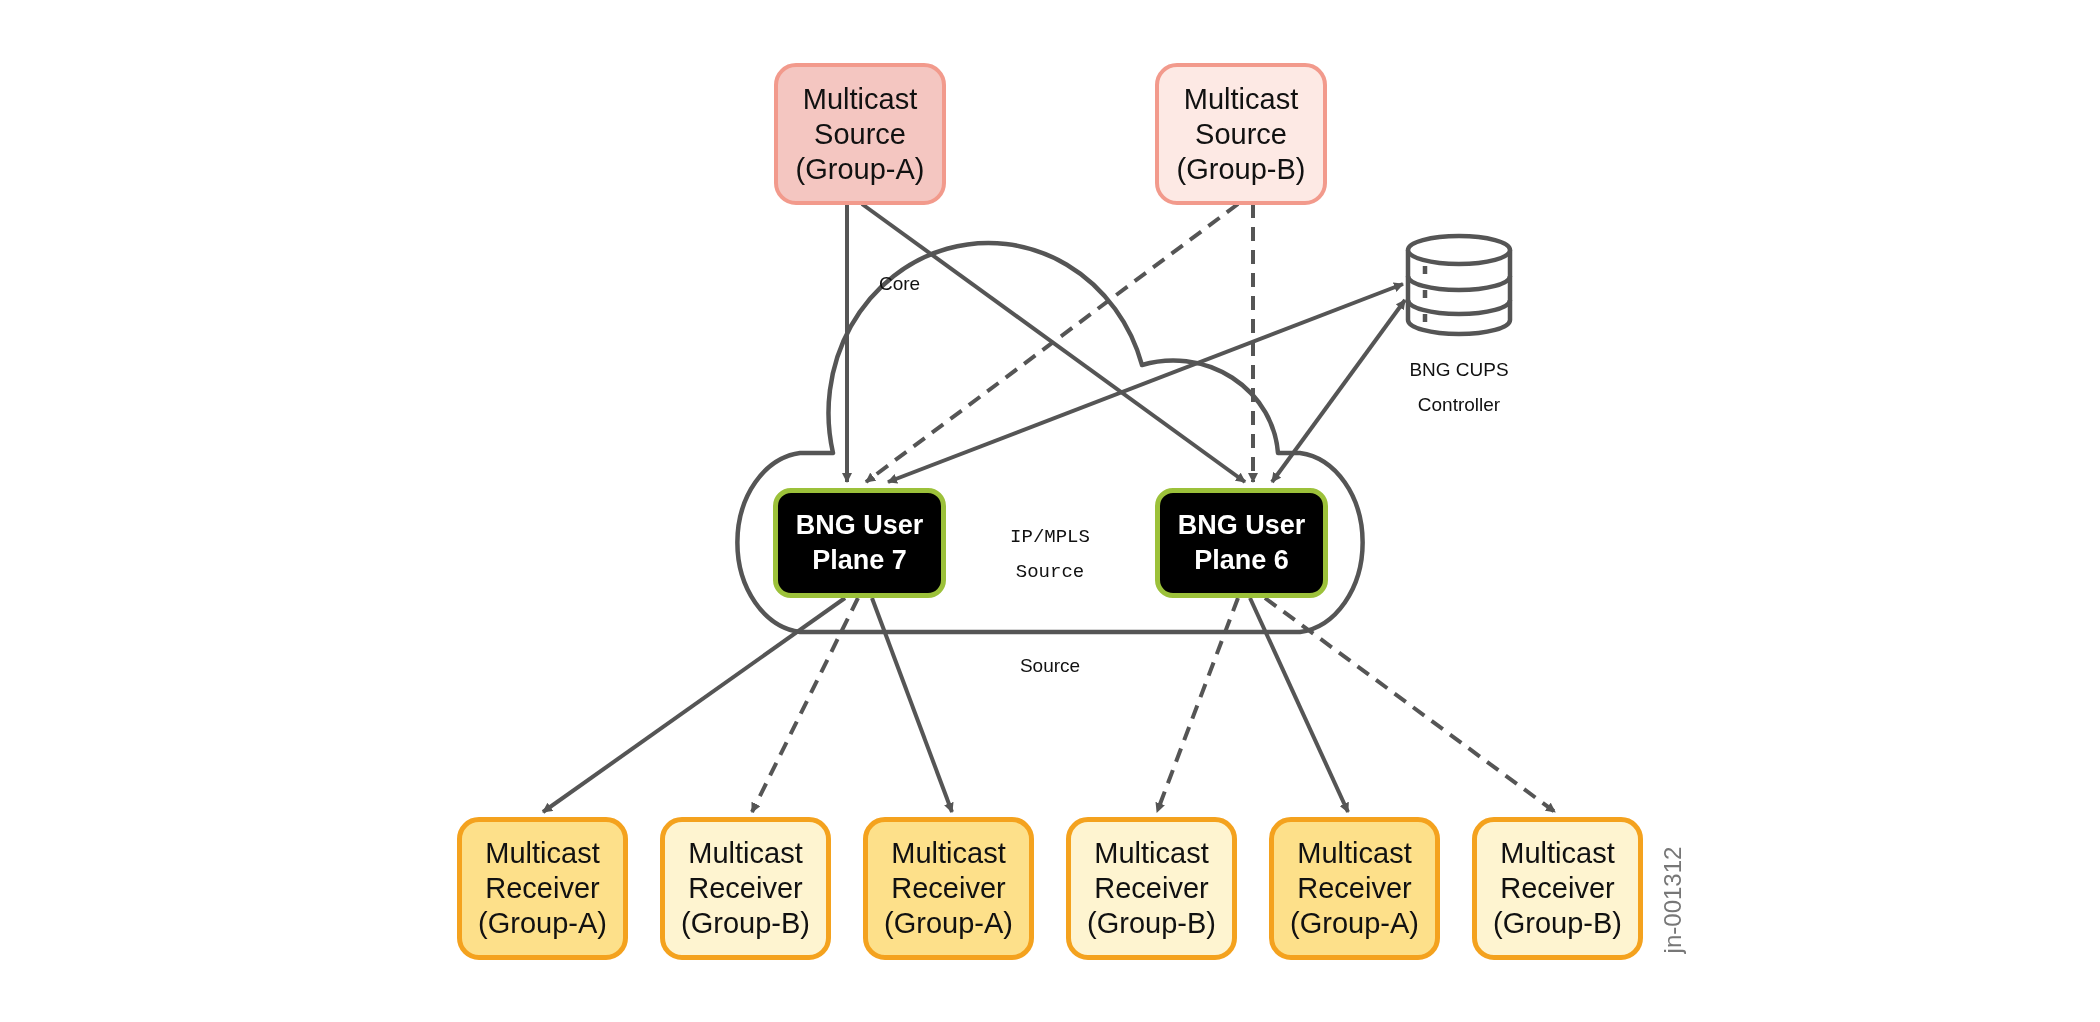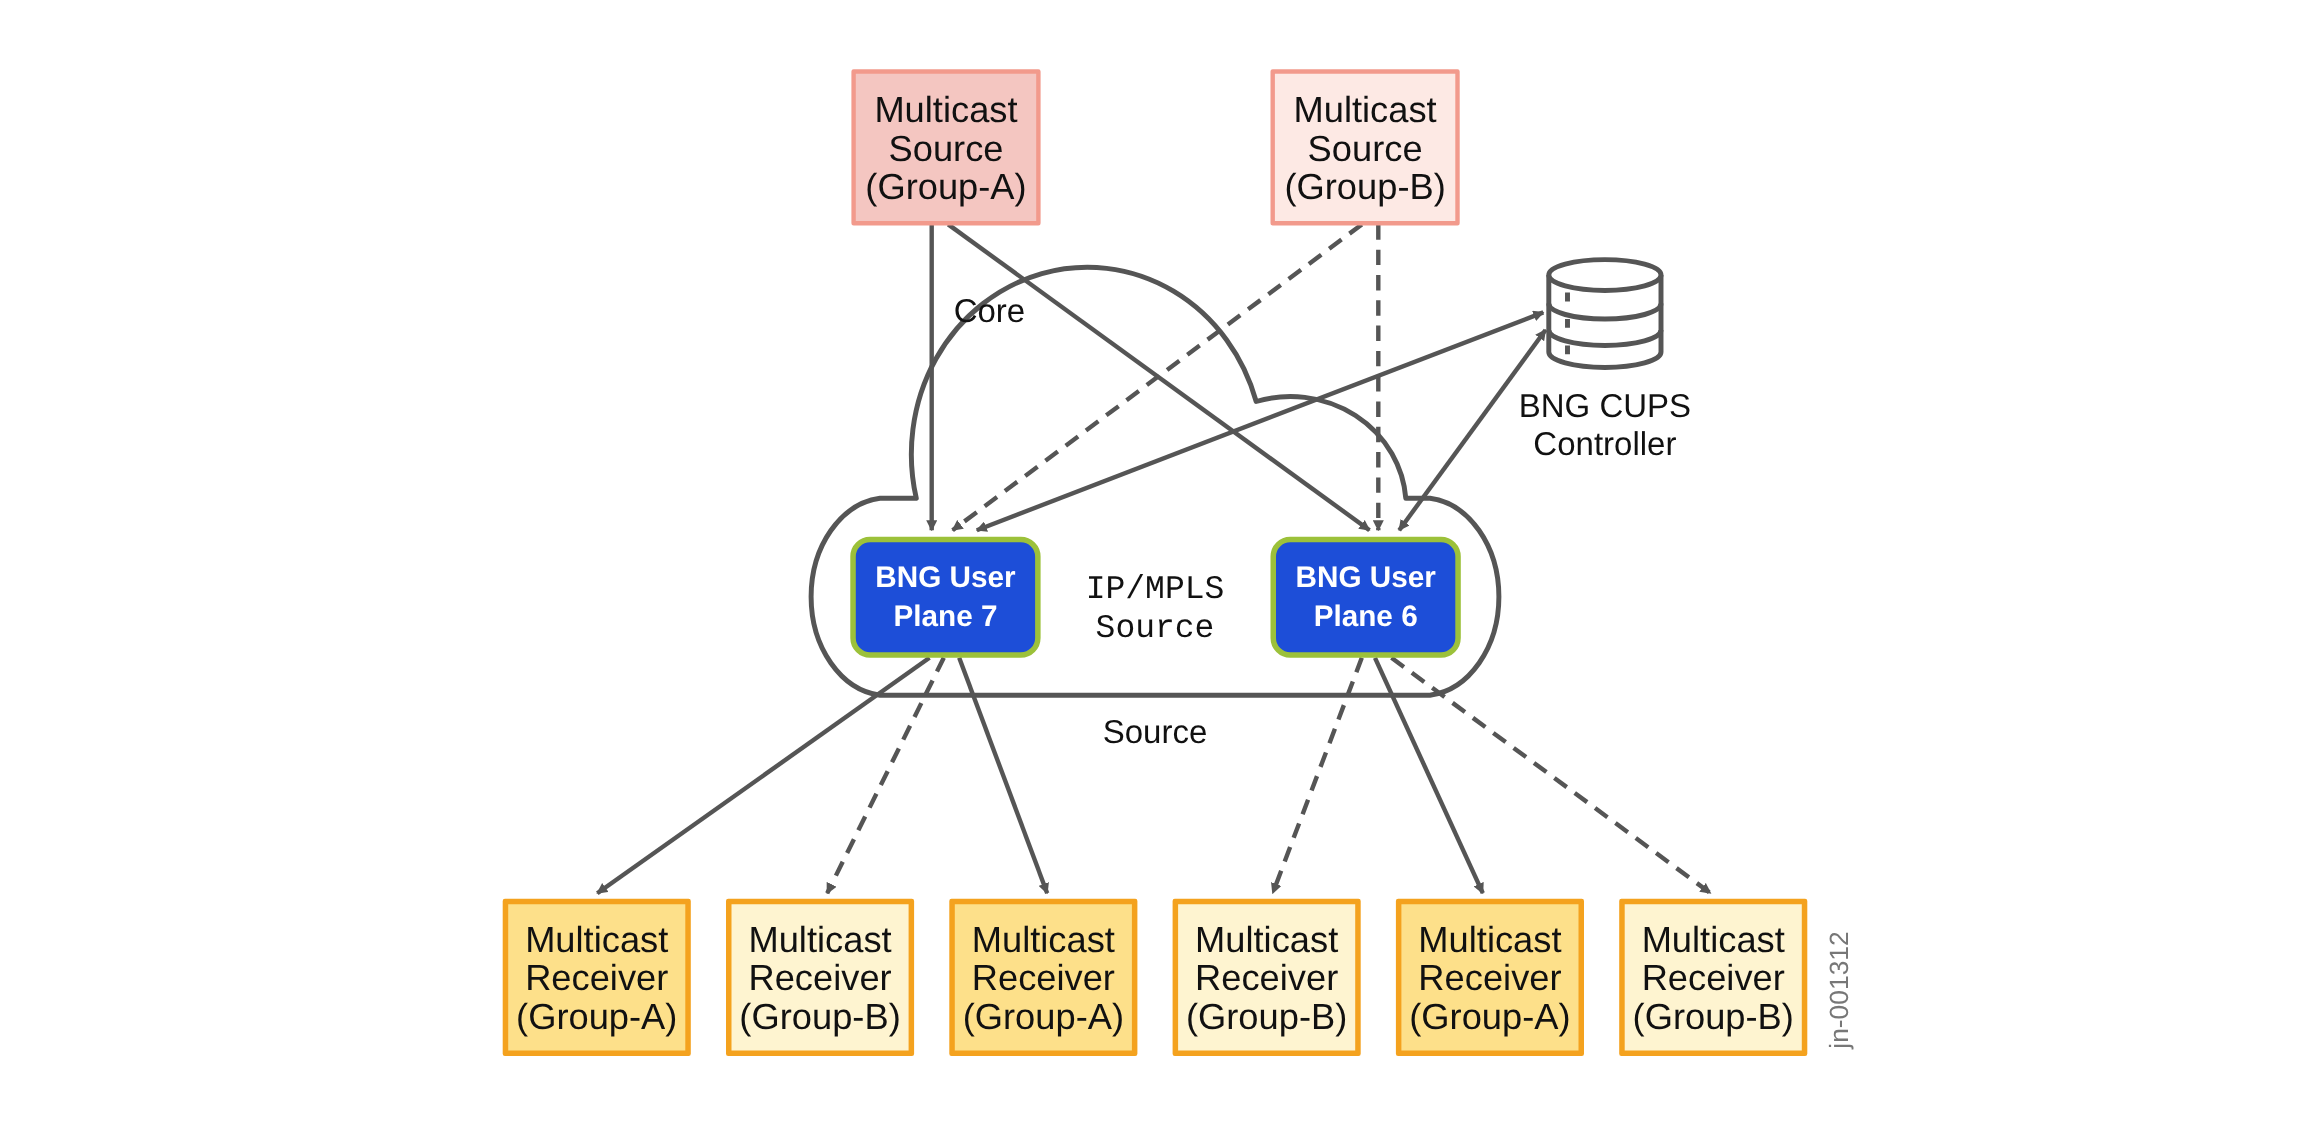--- a/index.html
+++ b/index.html
@@ -1,24 +1,24 @@
 <!DOCTYPE html>
 <html><head>
 <meta charset="utf-8">
 <style>
   html,body{margin:0;padding:0;background:#ffffff;}
   body{width:2100px;height:1022px;position:relative;overflow:hidden;font-family:"Liberation Sans","DejaVu Sans",sans-serif;}
   svg#diagram{position:absolute;left:0;top:0;}
-  .node{position:absolute;box-sizing:border-box;border-radius:2px;display:flex;flex-direction:column;align-items:center;justify-content:center;text-align:center;font-size:33px;line-height:35px;color:#111;}
+  .node{position:absolute;box-sizing:border-box;border-radius:22px;display:flex;flex-direction:column;align-items:center;justify-content:center;text-align:center;font-size:29px;line-height:35px;color:#111;}
   .src-a{background:#f4c6c1;border:4px solid #f29a8c;}
   .src-b{background:#fde9e4;border:4px solid #f29a8c;}
-  .up{background:#1d4ed8;border:5px solid #9cc13a;color:#fff;font-weight:bold;font-size:27px;border-radius:18px;}
+  .up{background:#000000;border:5px solid #9cc13a;color:#fff;font-weight:bold;font-size:27px;border-radius:18px;}
   .rcv-a{background:#fde08a;border:5px solid #f4a21e;}
   .rcv-b{background:#fef4d0;border:5px solid #f4a21e;}
-  .label{position:absolute;font-size:30px;line-height:35px;color:#111;text-align:center;}
+  .label{position:absolute;font-size:19px;line-height:35px;color:#111;text-align:center;}
   .tag{position:absolute;font-size:24px;color:#777;transform:rotate(-90deg);transform-origin:center;white-space:nowrap;}
 </style>
 </head>
 <body>
 
 <svg id="diagram" width="2100" height="1022" viewBox="0 0 2100 1022">
   <defs>
     <marker id="ah" markerWidth="10" markerHeight="10" refX="9" refY="5" orient="auto-start-reverse" markerUnits="userSpaceOnUse" viewBox="0 0 10 10">
       <path d="M0,0 L10,5 L0,10 z" fill="#555"></path>
     </marker>

